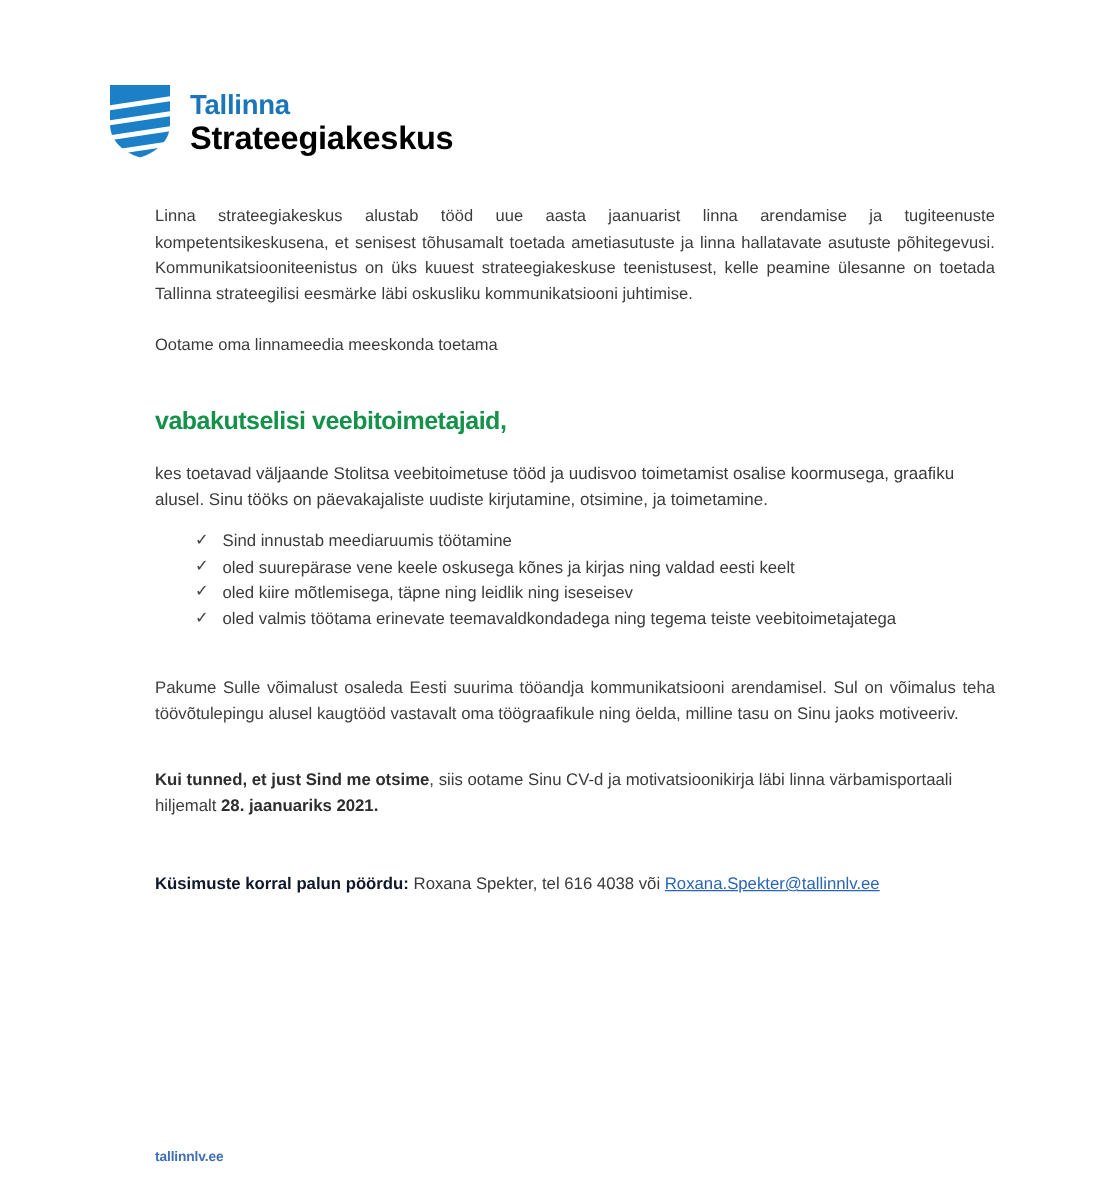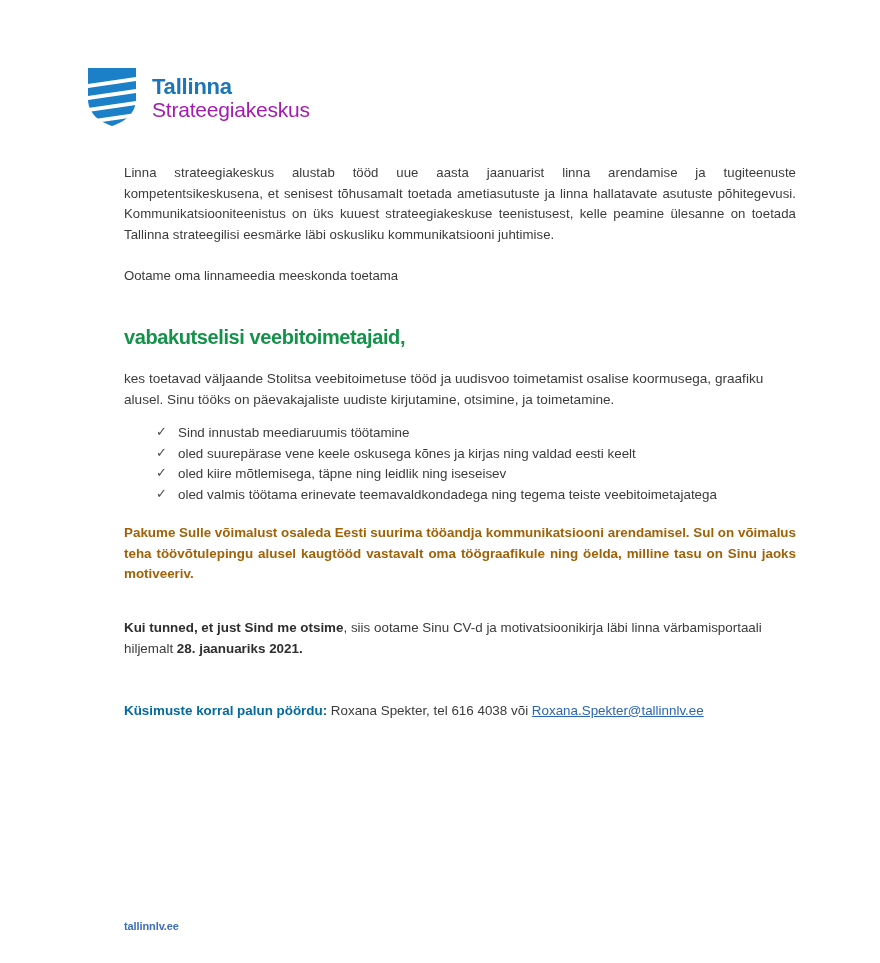--- a/index.html
+++ b/index.html
@@ -43,23 +43,23 @@
     padding-top: 2px;
   }
   .logo-line-1 {
     font-size: 22px;
     font-weight: bold;
     color: #1b75bb;
     letter-spacing: -0.2px;
     display: block;
   }
   .logo-line-2 {
-    font-size: 21px;
-    font-weight: normal;
-    color: #a21caf;
+    font-size: 26px;
+    font-weight: bold;
+    color: #000000;
     letter-spacing: -0.2px;
     display: block;
   }
 
   
   .content {
     position: absolute;
     left: 124px;
     top: 163px;
     width: 672px;
@@ -126,45 +126,45 @@
   ul.check-list li .check-icon {
     position: absolute;
     left: 32px;
     top: -1px;
     font-size: 13px;
     color: #4a4a4a;
     line-height: 19.5px;
   }
 
   .para-offer {
-    margin-top: 19px;
-    font-size: 13.4px;
-    font-weight: bold;
+    margin-top: 36px;
+    font-size: 13.4px;
+    font-weight: normal;
     line-height: 20.5px;
     text-align: justify;
-    color: #a16207;
+    color: #404040;
     width: 672px;
   }
 
   .para-apply {
     margin-top: 32px;
     font-size: 13.4px;
     line-height: 21px;
     color: #3b3b3b;
     width: 684px;
   }
   .para-apply b { color: #2e2e2e; }
 
   .para-contact {
     margin-top: 42px;
     font-size: 13.4px;
     line-height: 20px;
     color: #3b3b3b;
   }
-  .para-contact b { color: #0369a1; }
+  .para-contact b { color: #0f172a; }
   .mail-link {
     color: #2a66b5;
     text-decoration: underline;
   }
 
   
   .footer {
     position: absolute;
     left: 124px;
     top: 920px;

